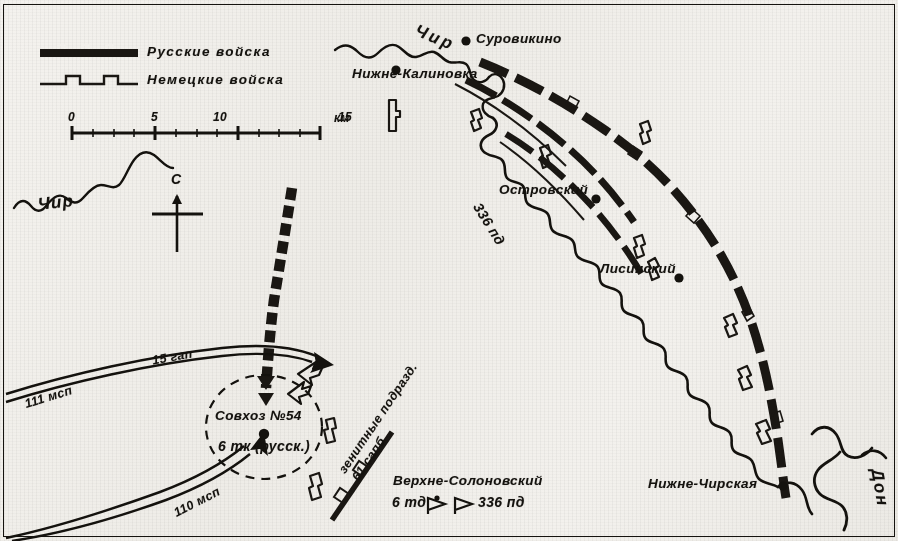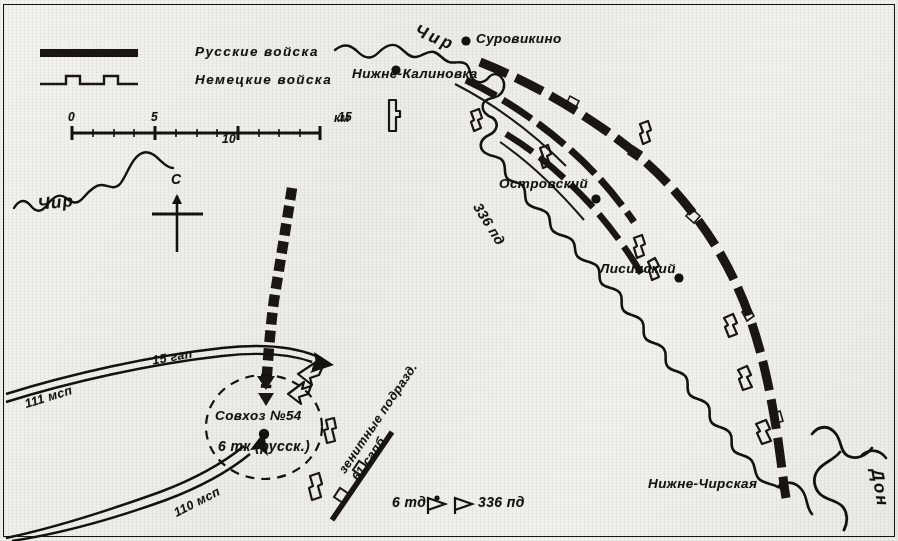--- a/index.html
+++ b/index.html
@@ -31,21 +31,21 @@
     color:#14120e;
     white-space:nowrap;
     font-family:"Liberation Sans",sans-serif;
     font-weight:bold;
     letter-spacing:0.4px;
     text-shadow:0 0 1px rgba(20,18,14,0.25);
     font-style:italic;
   }
   .town{font-size:13.5px;}
   .river{font-style:italic;font-size:17px;font-weight:bold;letter-spacing:1px;}
-  .legend-text{font-size:13.5px;letter-spacing:1.4px;margin-left:48px;}
+  .legend-text{font-size:13.5px;letter-spacing:1.4px;}
   .scale-num{font-size:12px;font-weight:bold;}
   .unit-lbl{font-size:12.5px;font-style:italic;font-weight:bold;}
   .compass-c{font-size:14px;font-weight:bold;}
 </style>
 </head>
 <body>
 
 <div id="map-root">
 
   <div id="paper-grain"></div>
@@ -229,35 +229,36 @@
       <circle cx="437" cy="498" r="2.6" fill="#14120e" stroke="none"></circle>
       <path d="M455,498 l0,16 M455,498 l17,6 l-17,6 z"></path>
     </g>
   </svg>
 
   <div class="lbl legend-text" style="left:147px;top:44px;">Русские войска</div>
   <div class="lbl legend-text" style="left:147px;top:72px;">Немецкие войска</div>
 
   <div class="lbl scale-num" style="left:68px;top:110px;">0</div>
   <div class="lbl scale-num" style="left:151px;top:110px;">5</div>
-  <div class="lbl scale-num" style="left:222px;top:110px;margin-top:22px;">10</div>
+  <div class="lbl scale-num" style="left:213px;top:110px;">10</div>
   <div class="lbl scale-num" style="left:310px;top:110px;margin-left:28px;">15</div>
   <div class="lbl scale-num" style="left:334px;top:111px;">км</div>
 
   <div class="lbl compass-c" style="left:171px;top:171px;">С</div>
 
   <div class="lbl river" style="left:38px;top:193px;transform:rotate(-6deg);">Чир</div>
   <div class="lbl river" style="left:414px;top:28px;transform:rotate(22deg);letter-spacing:3px;">Чир</div>
   <div class="lbl river" style="left:860px;top:478px;transform:rotate(80deg);letter-spacing:2px;">Дон</div>
 
   <div class="lbl town" style="left:476px;top:31px;">Суровикино</div>
   <div class="lbl town" style="left:352px;top:66px;text-align:center;width:105px;line-height:15px;">Нижне-Калиновка</div>
-  <div class="lbl town" style="left:499px;top:176px;">Островский</div>
+  <div class="lbl town" style="left:499px;top:182px;">Островский</div>
   <div class="lbl town" style="left:600px;top:261px;">Лисинский</div>
   <div class="lbl town" style="left:648px;top:476px;">Нижне-Чирская</div>
+  <div class="lbl town" style="left:393px;top:473px;">Верхне-Солоновский</div>
   <div class="lbl town" style="left:215px;top:408px;">Совхоз №54</div>
 
   <div class="lbl unit-lbl" style="left:466px;top:216px;transform:rotate(58deg);font-size:14px;">336 пд</div>
 
   <div class="lbl unit-lbl" style="left:218px;top:438px;font-size:14px;">6 тк (русск.)</div>
 
   <div class="lbl unit-lbl" style="left:152px;top:350px;transform:rotate(-10deg);">15 гап</div>
 
   <div class="lbl unit-lbl" style="left:24px;top:390px;transform:rotate(-17deg);">111 мсп</div>
 

